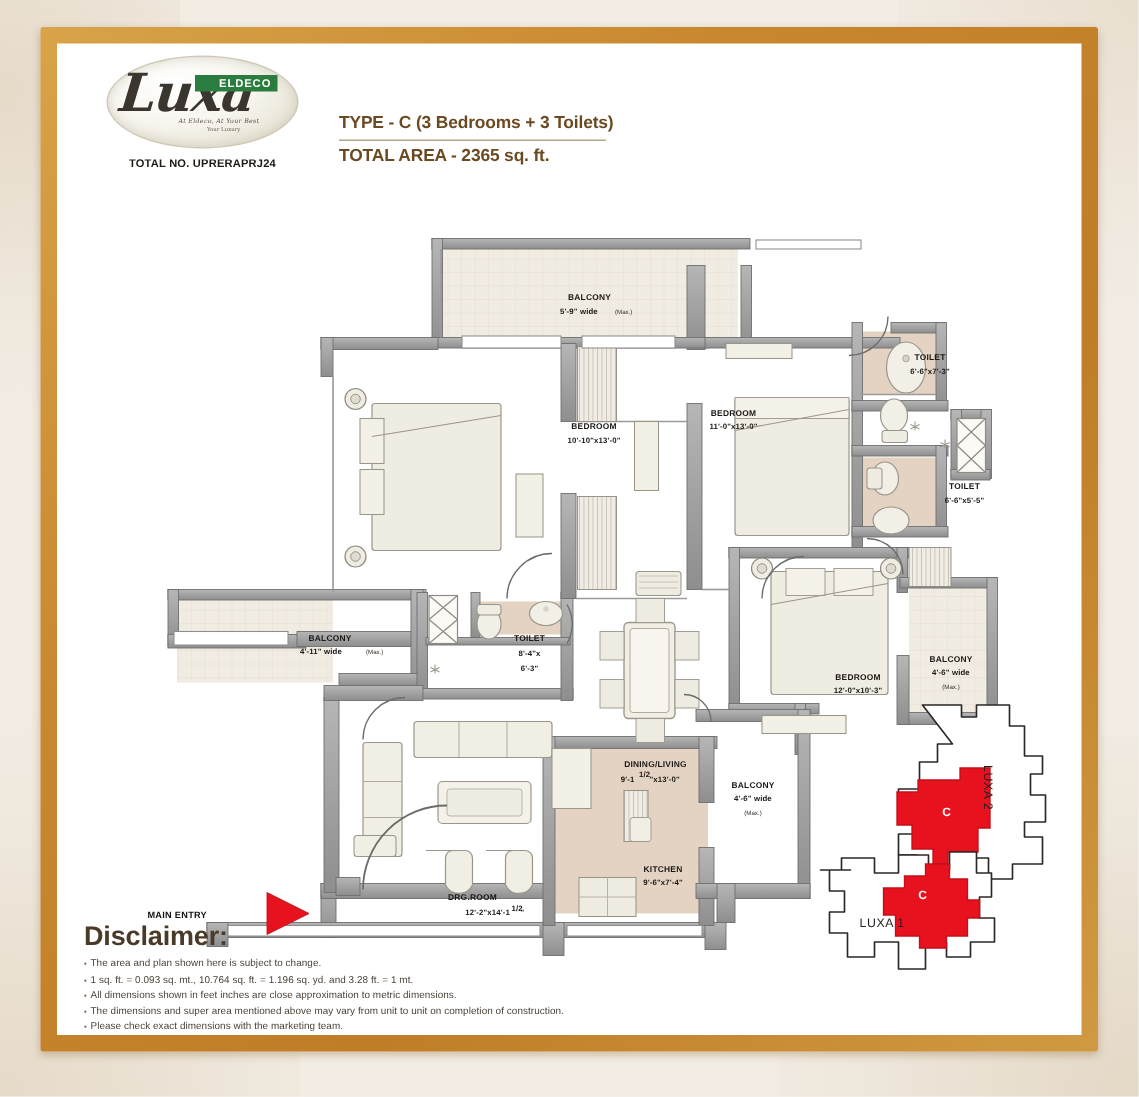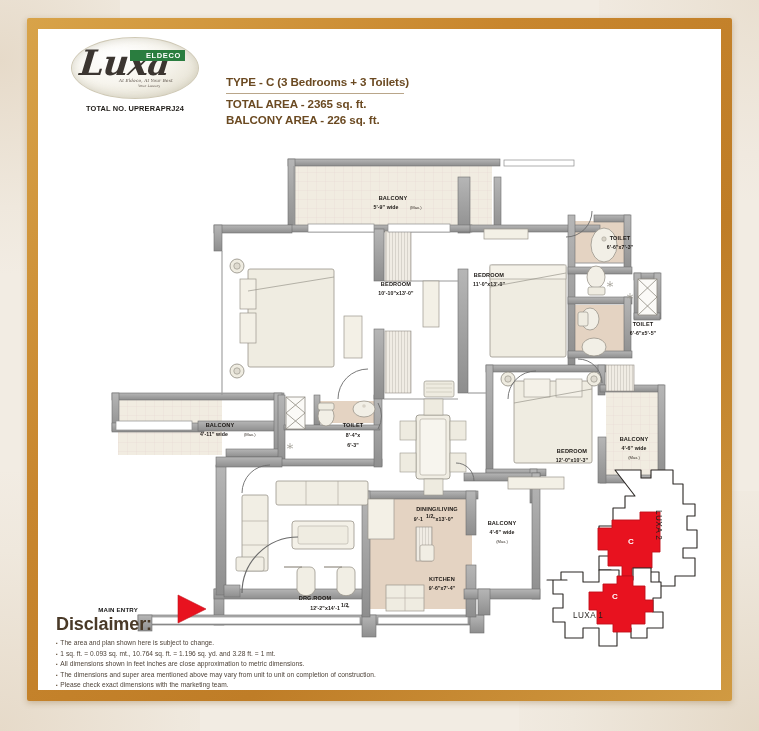--- a/index.html
+++ b/index.html
@@ -151,21 +151,20 @@
             <span class="logo-tag">At Eldeco, At Your Best</span>
             <span class="logo-tag2">Your Luxury</span>
           </div>
           <div id="rera-no">TOTAL NO. UPRERAPRJ24</div>
         </div>
 
         <div id="spec-block">
           <div class="spec-line first">TYPE - C (3 Bedrooms + 3 Toilets)</div>
           <div id="spec-rule"></div>
           <div class="spec-line">TOTAL AREA - 2365 sq. ft.</div>
-          <div class="spec-line">BALCONY AREA - 226 sq. ft.</div>
         </div>
       </div>
 
       <div id="plan">
         <svg width="737" height="661" viewBox="0 0 737 661" xmlns="http://www.w3.org/2000/svg">
           <defs>
             <pattern id="tile" width="9" height="9" patternUnits="userSpaceOnUse">
               <rect width="9" height="9" fill="#f1ece1"></rect>
               <path d="M9 0 V9 M0 9 H9" stroke="#e0c9c9" stroke-width=".35"></path>
             </pattern>

